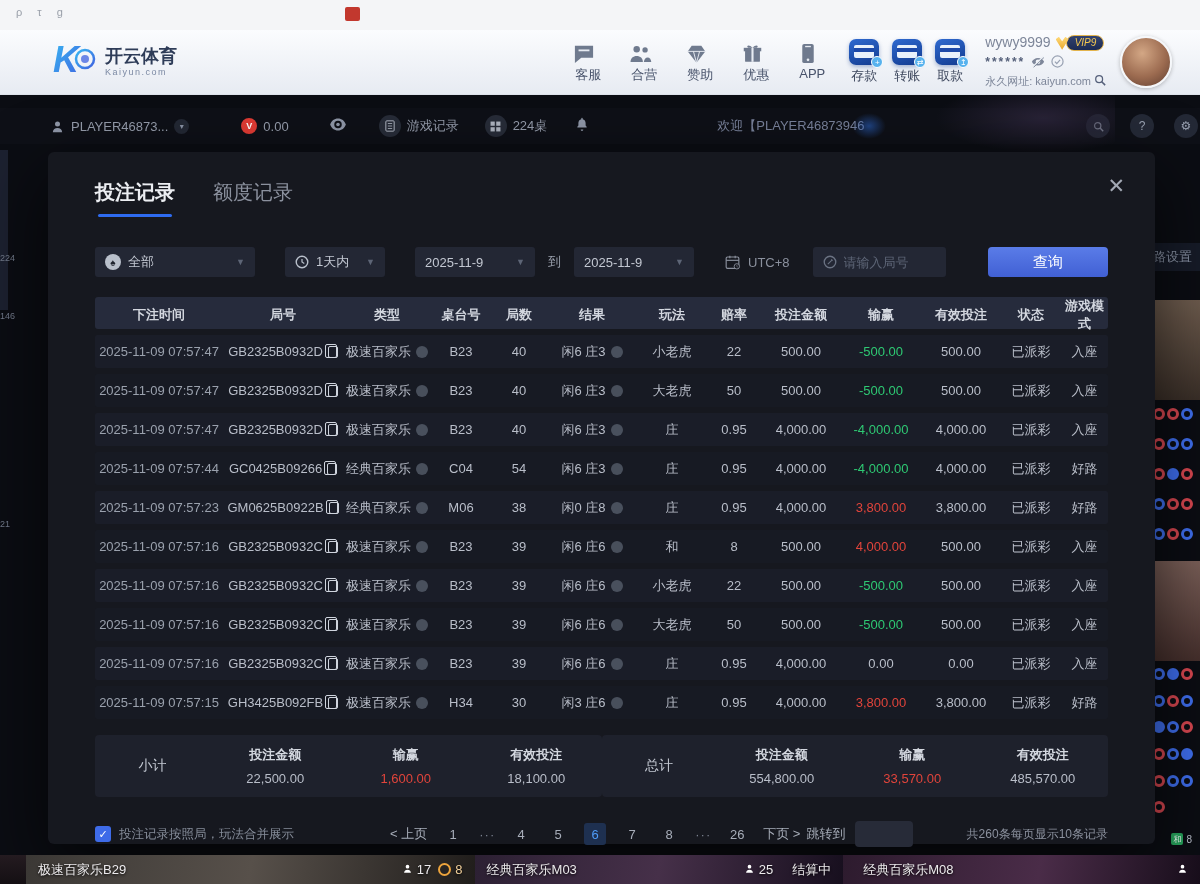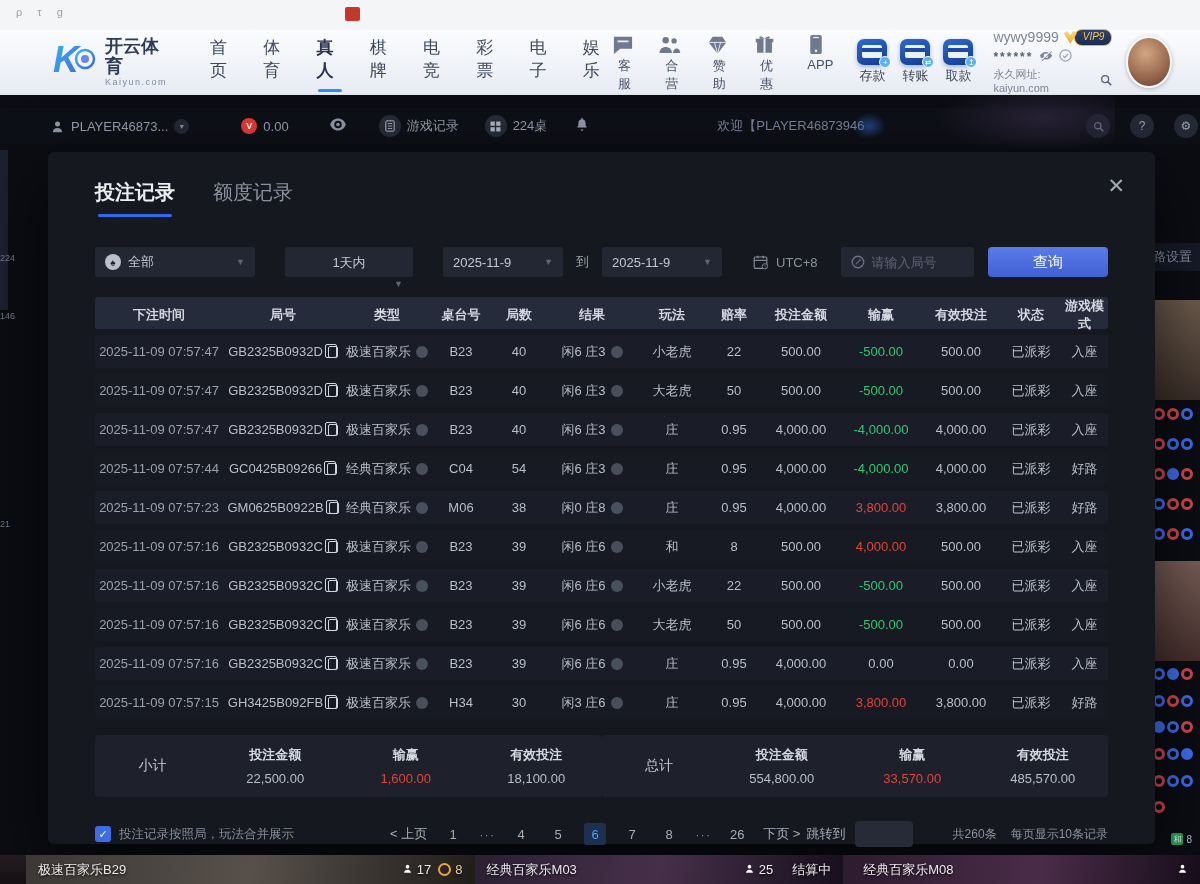--- a/index.html
+++ b/index.html
@@ -71,21 +71,21 @@
   .modal-tabs { display: flex; gap: 38px; padding-top: 27px; align-items: baseline; }
   .mtab { font-size: 20px; color: #8b919e; cursor: pointer; position: relative; }
   .mtab.active { color: #ecef f2; color: #eceef2; font-weight: bold; }
   .mtab.active::after { content: ""; position: absolute; left: 3px; right: 3px; bottom: -11px; height: 3px; background: #2e6bf0; border-radius: 2px; }
   .modal-close { position: absolute; top: 22px; right: 30px; font-size: 21px; color: #a2a8b4; cursor: pointer; }
 
   .filters { display: flex; align-items: center; margin-top: 41px; }
   .ctrl { height: 30px; background: #232734; border-radius: 3px; display: flex; align-items: center; padding: 0 10px; color: #c3c8d2; font-size: 13px; gap: 7px; cursor: pointer; }
   .ctrl .chev { margin-left: auto; color: #5d6576; font-size: 9px; }
   .ctrl.c-cat { width: 160px; }
-  .ctrl.c-range { width: 128px; margin-left: 30px; flex-direction: column; }
+  .ctrl.c-range { width: 100px; margin-left: 30px; }
   .ctrl.c-date { width: 120px; }
   .c-date1 { margin-left: 30px; }
   .to-label { margin: 0 13px; color: #9aa0ac; font-size: 13px; }
   .spade-chip { width: 16px; height: 16px; border-radius: 50%; background: #b9c0cb; color: #1c212b; font-size: 10px; display: flex; align-items: center; justify-content: center; }
   .utc-group { display: flex; align-items: center; gap: 7px; margin-left: 30px; color: #8b919e; font-size: 13px; }
   .search-box { margin-left: 23px; width: 133px; }
   .search-box input { background: transparent; border: none; outline: none; color: #c3c8d2; font-size: 13px; width: 86px; font-family: inherit; }
   .search-box input::placeholder { color: #5d6576; }
   .query-btn { margin-left: auto; width: 120px; height: 30px; background: linear-gradient(#5a7ce8, #4160d4); border: none; border-radius: 4px; color: #fff; font-size: 15px; cursor: pointer; }
 
@@ -112,21 +112,21 @@
   .modal-footer { display: flex; align-items: center; margin-top: 24px; }
   .chk { width: 16px; height: 16px; background: #3e6be8; border-radius: 3px; color: #fff; font-size: 11px; display: flex; align-items: center; justify-content: center; cursor: pointer; }
   .chk-label { margin-left: 8px; color: #868d9a; font-size: 12.5px; }
   .pager { display: flex; align-items: center; gap: 15px; margin-left: 96px; color: #a7adb9; font-size: 13px; }
   .pg-item { cursor: pointer; }
   .pg-num { min-width: 22px; height: 22px; display: flex; align-items: center; justify-content: center; cursor: pointer; border-radius: 3px; }
   .pg-num.active { background: #1e3050; color: #4f9cf8; }
   .pg-dots { color: #7a818f; letter-spacing: 1px; }
   .jump-label { margin-left: 6px; color: #a7adb9; font-size: 13px; }
   .jump-input { width: 58px; height: 26px; background: #272b38; border: none; border-radius: 4px; margin-left: 10px; color: #c3c8d2; padding: 0 8px; font-family: inherit; }
-  .counts { margin-left: auto; display: flex; gap: 14px; color: #8b919e; font-size: 12px; }
+  .counts { margin-left: auto; display: flex; color: #8b919e; font-size: 12px; }
 
   
   .bottom-strip { height: 29px; display: flex; background: #120e13; }
   .b-sliver { flex: 0 0 26px; background: linear-gradient(#241b20, #140f13); }
   .tile { position: relative; display: flex; align-items: center; padding: 0 12px; gap: 7px; overflow: hidden; color: #eceaec; font-size: 13px; cursor: pointer; }
   .tile .name { text-shadow: 0 1px 3px rgba(0,0,0,.95); white-space: nowrap; }
   .tile .sp { flex: 1; }
   .tile .meta { display: flex; align-items: center; gap: 4px; text-shadow: 0 1px 3px rgba(0,0,0,.95); }
   .tile .status { margin-left: 12px; text-shadow: 0 1px 3px rgba(0,0,0,.95); white-space: nowrap; }
   .t1 { flex: 285 0 0; background: linear-gradient(100deg, #3a2d26, #55402f 45%, #241a16); }
@@ -159,30 +159,20 @@
           <text x="1" y="35" font-size="36" font-style="italic" font-weight="bold" fill="url(#lg)">K</text>
           <circle cx="33" cy="22" r="9" fill="none" stroke="url(#lg)" stroke-width="2.5"></circle>
           <circle cx="33" cy="22" r="4" fill="#3f62e0" opacity=".75"></circle>
         </svg>
       </span>
       <span>
         <div class="logo-text-main">开云体育</div>
         <div class="logo-text-sub">Kaiyun.com</div>
       </span>
     </div>
-    <nav class="main-menu">
-        <div class="menu-item">首页</div>
-        <div class="menu-item">体育</div>
-        <div class="menu-item active">真人</div>
-        <div class="menu-item">棋牌</div>
-        <div class="menu-item">电竞</div>
-        <div class="menu-item">彩票</div>
-        <div class="menu-item">电子</div>
-        <div class="menu-item">娱乐</div>
-      </nav>
     <div class="quick-links">
         <div class="q-item">
           <span class="q-ic">
             <svg width="22" height="20" viewBox="0 0 24 22">
               <path d="M2 2h20v13H9l-7 6z" fill="#6f7a8e"></path>
               <rect x="6" y="6" width="12" height="2" fill="#e7ebf2"></rect>
             </svg>
           </span>
           <span class="q-lbl">客服</span>
         </div>

